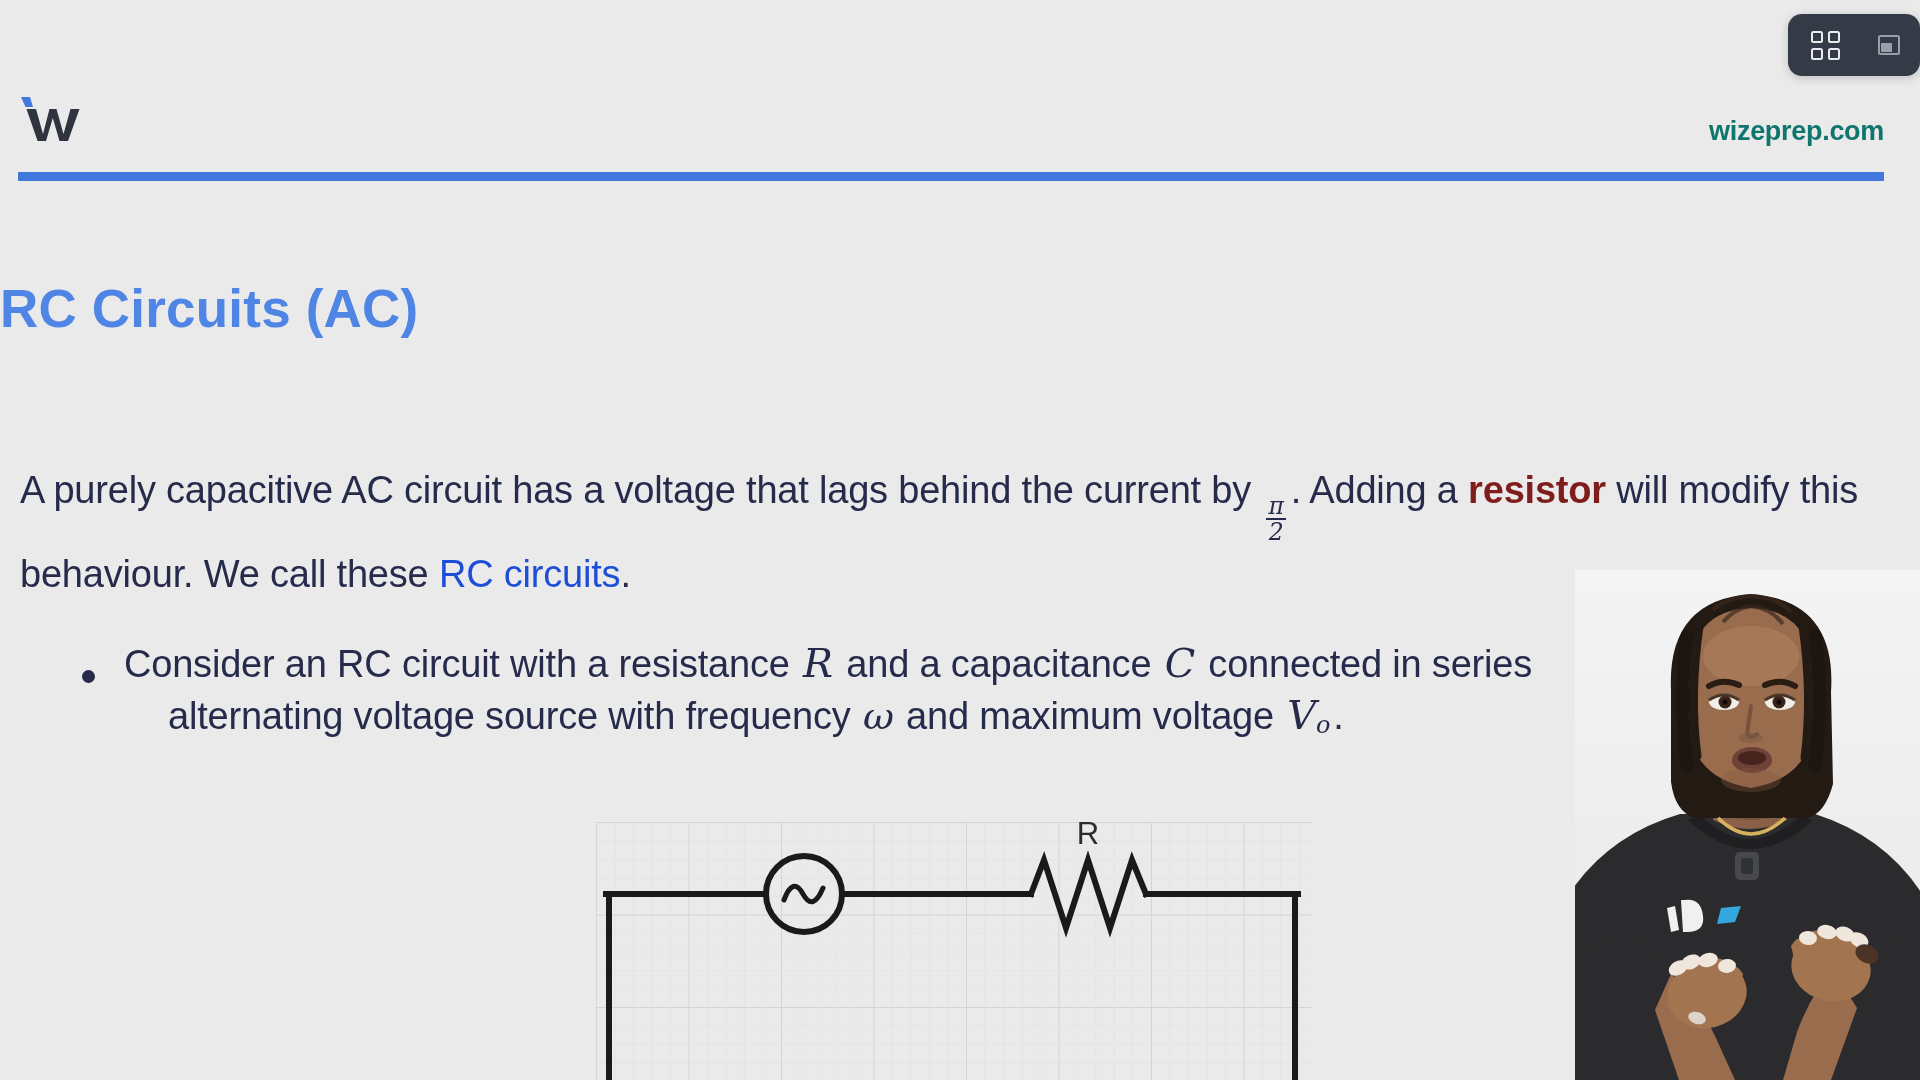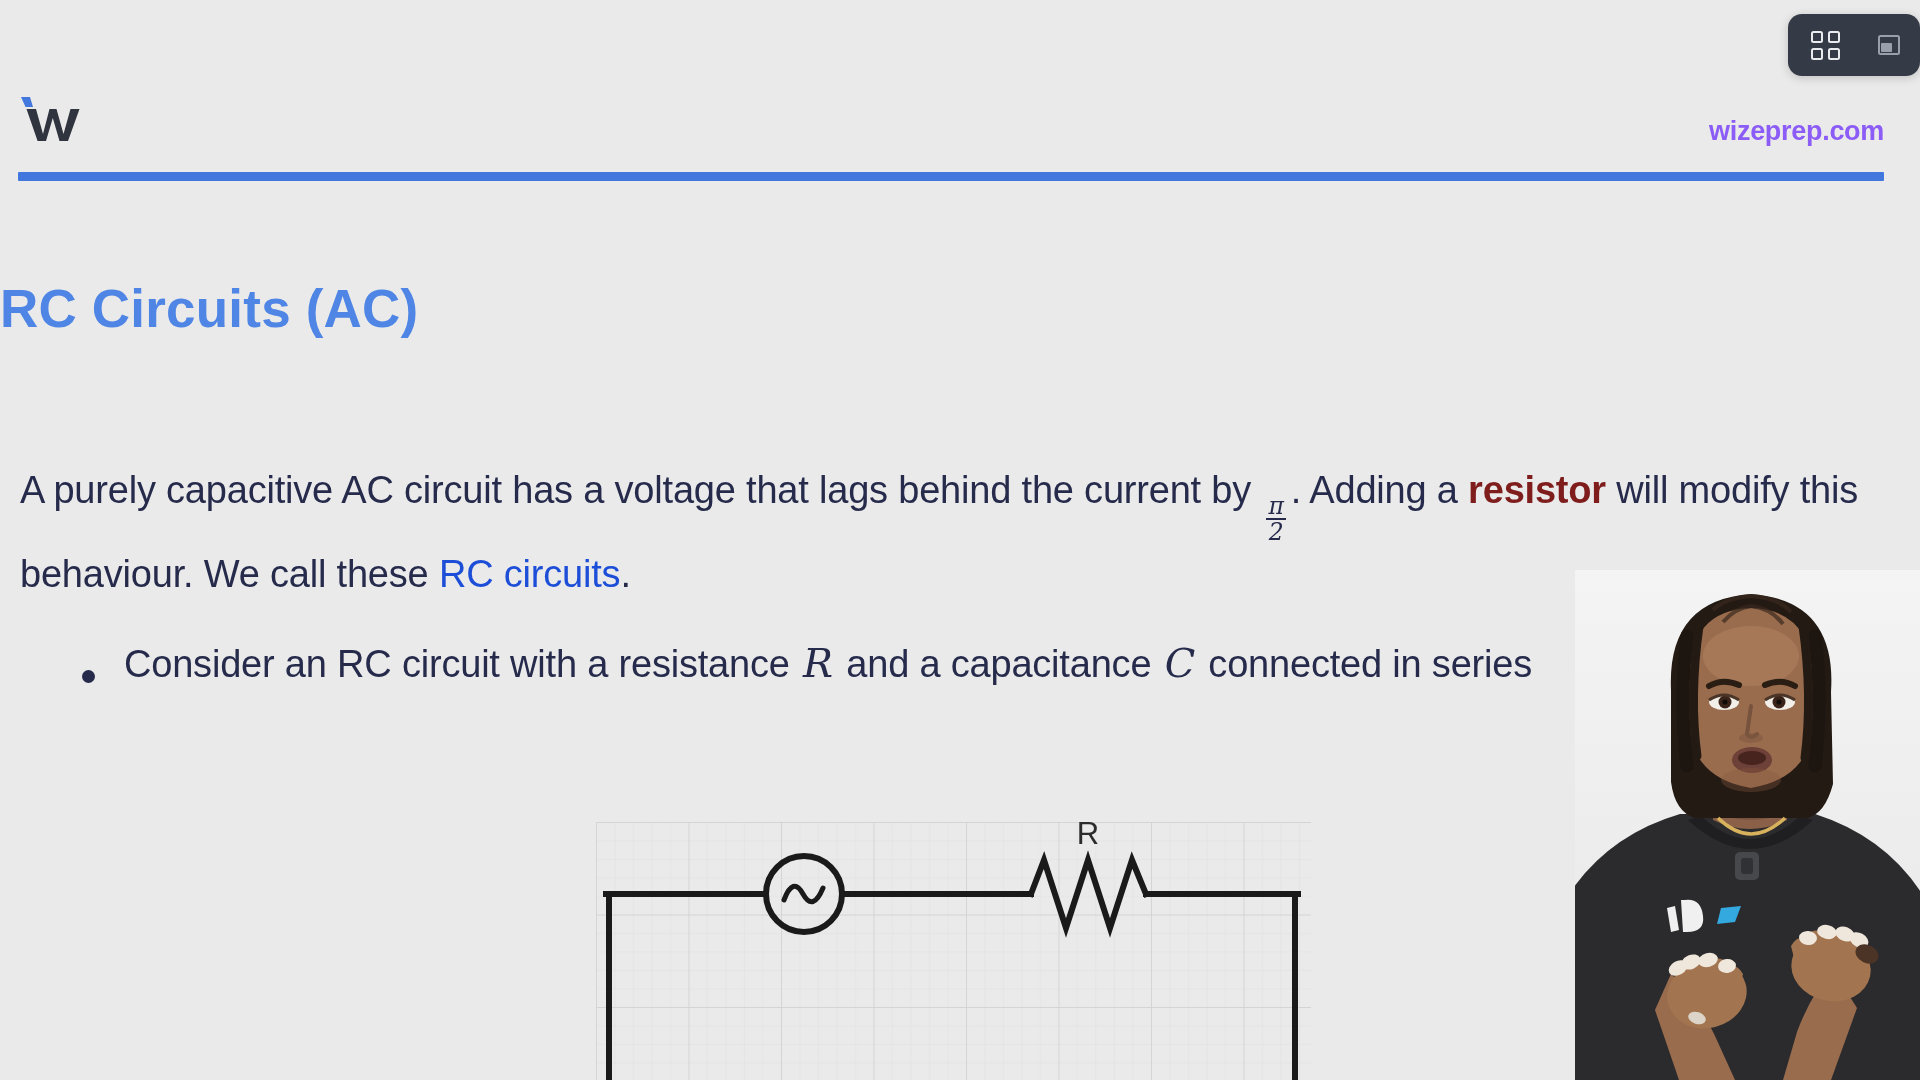--- a/index.html
+++ b/index.html
@@ -80,21 +80,21 @@
     top: 96px;
     width: 62px;
     height: 46px;
   }
   #site-url {
     position: absolute;
     right: 36px;
     top: 116px;
     font-size: 27px;
     font-weight: bold;
-    color: #8b5cf6;
+    color: #0f766e;
     letter-spacing: -0.3px;
     margin-left: 8px;
   }
   #header-rule {
     position: absolute;
     left: 18px;
     top: 172px;
     width: 1866px;
     height: 9px;
     background: #4277dd;
@@ -245,20 +245,23 @@
     <span>A purely capacitive AC circuit has a voltage that lags behind the current by </span><span class="frac">
         <span class="num">π</span>
         <span class="den">2</span>
       </span><span>. Adding a </span><span class="hl-green">resistor</span><span> will modify this behaviour. We call these </span><span class="hl-orange">RC circuits</span><span>.</span>
   </div>
 
   <div id="bullet-block">
     <div class="bullet-row">
       <span class="bullet-dot"></span>
       <span>Consider an RC circuit with a resistance </span><span class="mvar">R</span><span> and a capacitance </span><span class="mvar">C</span><span> connected in series</span>
+      <div class="bullet-cont">
+        <span>alternating voltage source with frequency </span><span class="mgreek">ω</span><span> and maximum voltage </span><span class="mvar"><span>V</span><sub>o</sub></span><span>.</span>
+      </div>
     </div>
   </div>
 
   <div id="circuit-figure">
     <svg width="715" height="258" viewBox="0 0 715 258" xmlns="http://www.w3.org/2000/svg">
       <defs>
         <pattern id="minorGrid" width="18.5" height="18.5" patternUnits="userSpaceOnUse">
           <path d="M 18.5 0 L 0 0 0 18.5" fill="none" stroke="#dedede" stroke-width="1"></path>
         </pattern>
         <pattern id="majorGrid" width="92.5" height="92.5" patternUnits="userSpaceOnUse">

